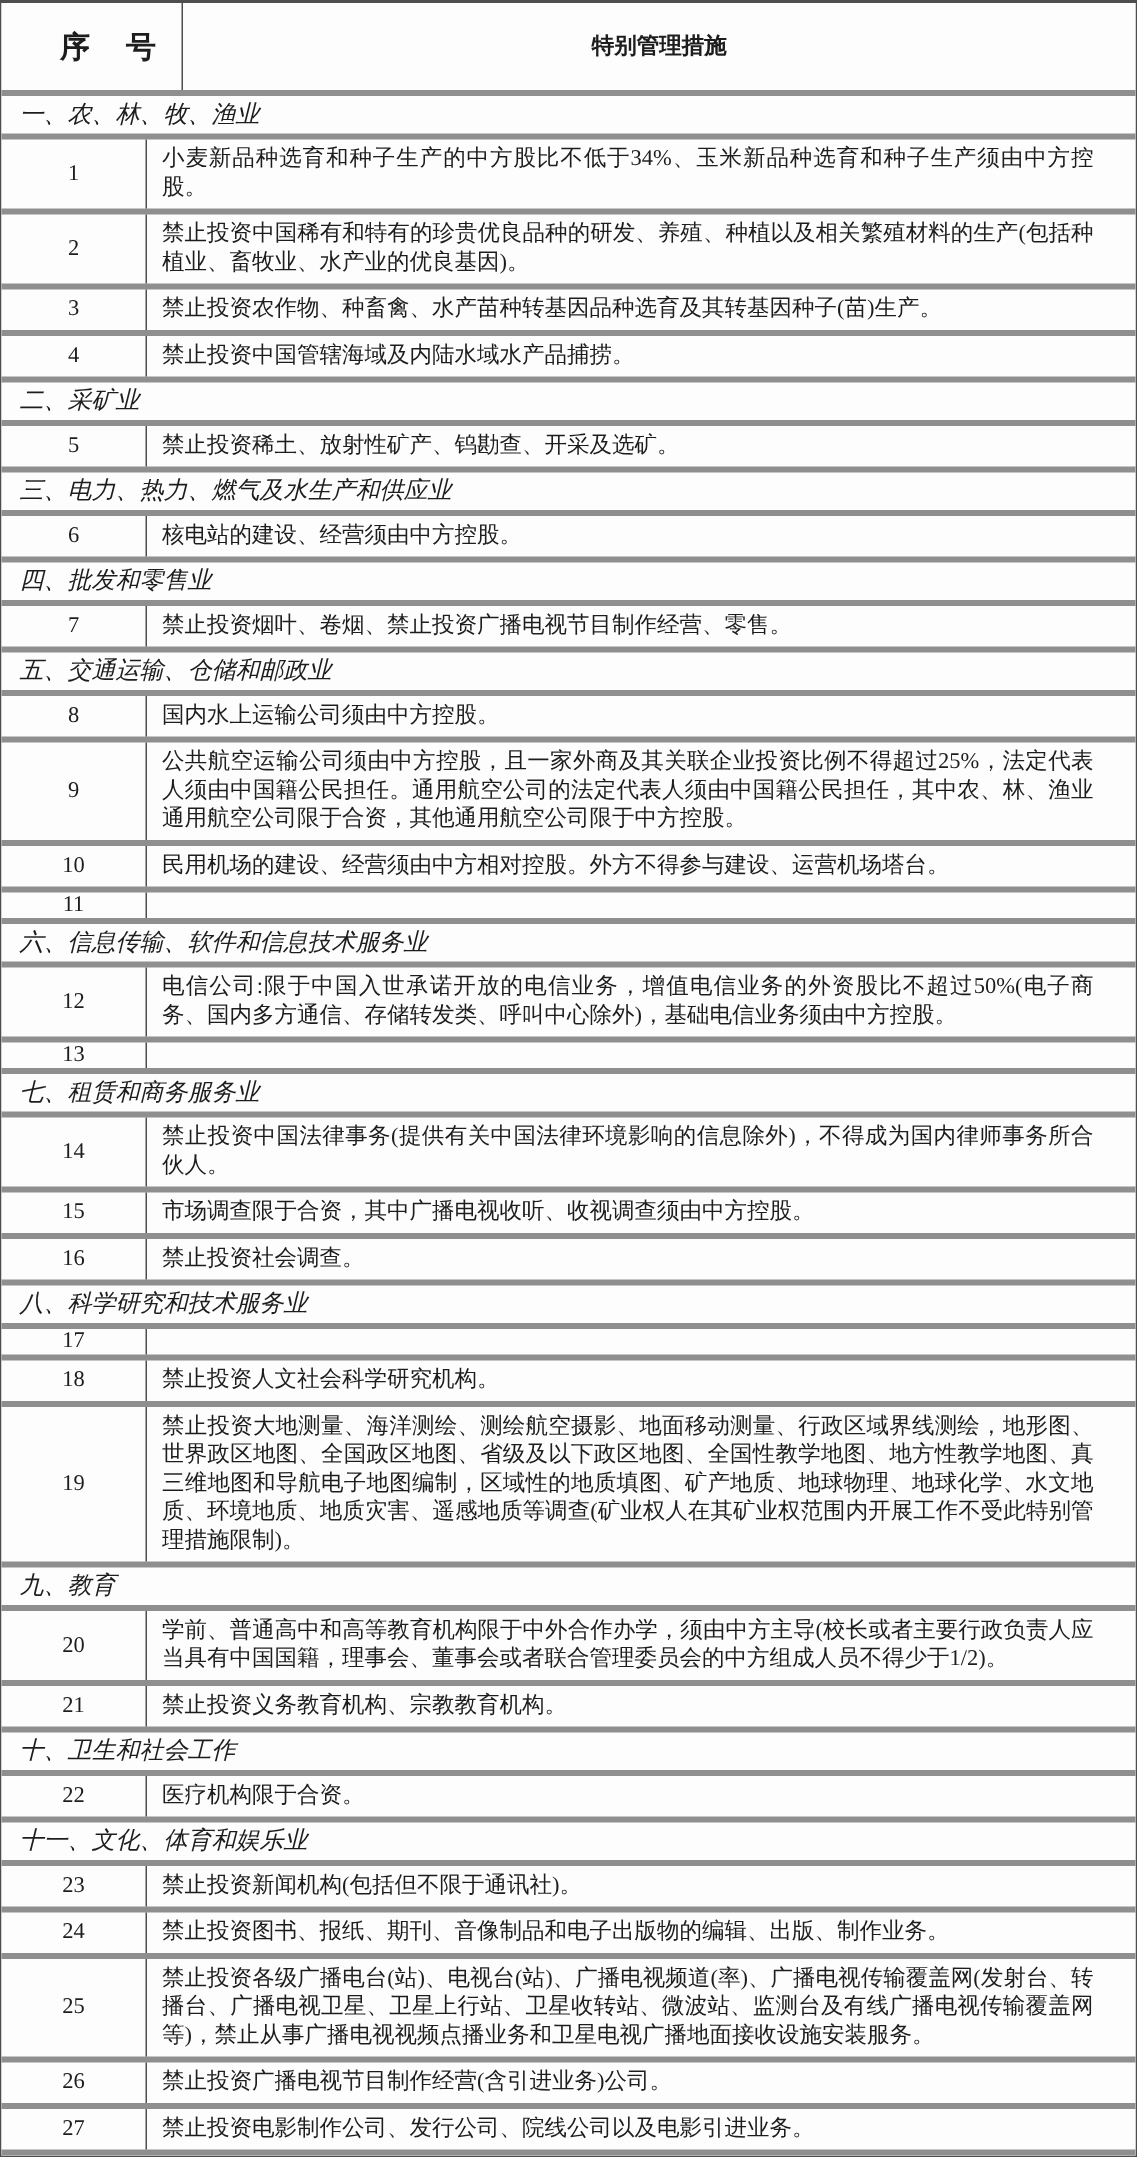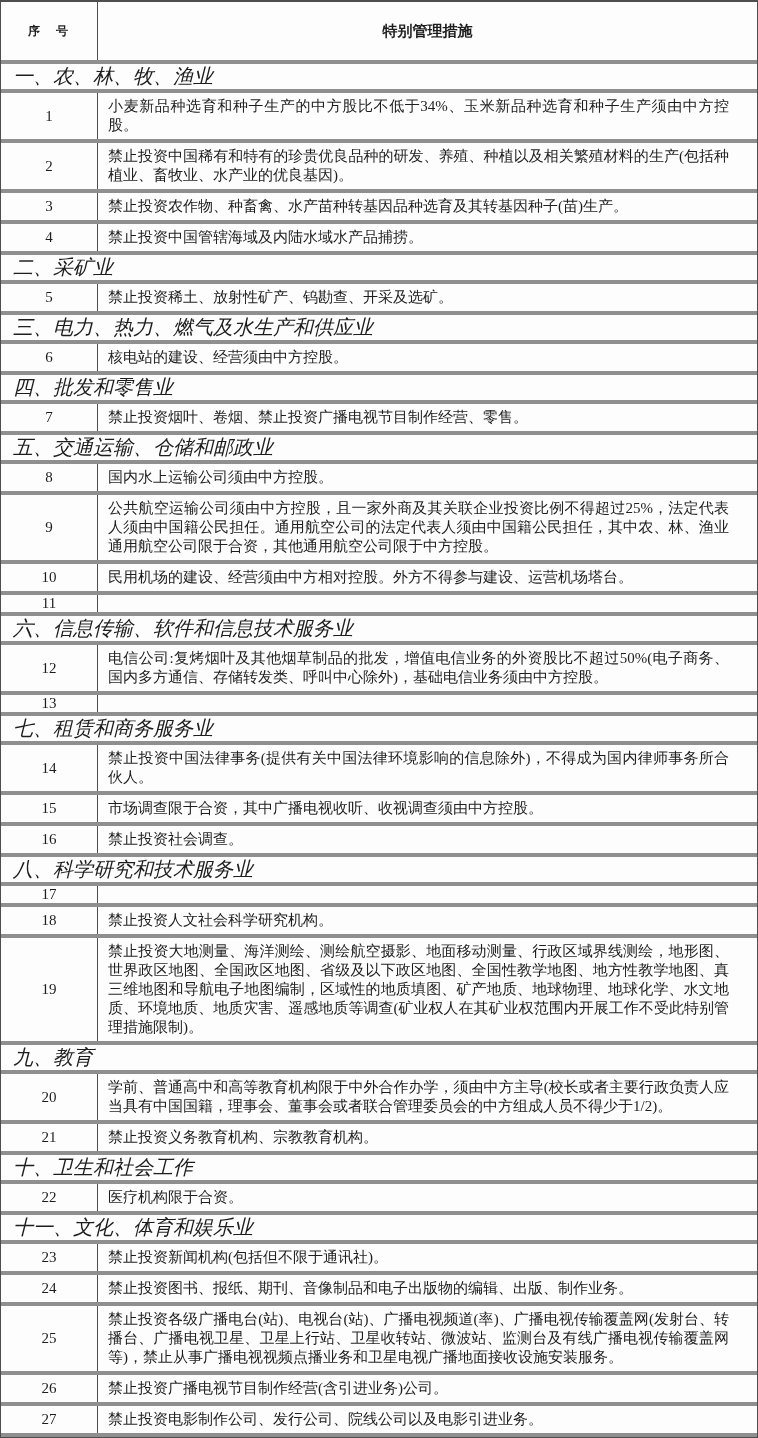--- a/index.html
+++ b/index.html
@@ -29,24 +29,24 @@
   }
   .header-row{
     font-family:"Liberation Sans","DejaVu Sans",sans-serif;
     font-weight:bold;
     font-size:16px;
   }
   .header-row .col-text{
     display:flex;align-items:center;justify-content:center;
     padding:20px 0;text-align:center;line-height:18px;
   }
-  .header-row .col-no{font-size:12px;letter-spacing:2px;}
+  .header-row .col-no{font-size:20px;letter-spacing:2px;margin-left:24px;}
   .section-row{
     padding:3px 12px;
-    font-size:20px;
+    font-size:16px;
     line-height:19px;
     font-style:italic;
   }
   .item-row .col-no{font-family:"Liberation Serif","DejaVu Serif",serif;}
 </style>
 </head>
 <body>
 
 <div class="doc">
   <div class="row header-row">
@@ -97,21 +97,21 @@
     <div class="row item-row">
       <div class="col-no">10</div>
       <div class="col-text">民用机场的建设、经营须由中方相对控股。外方不得参与建设、运营机场塔台。</div>
     </div>
     <div class="row item-row">
       <div class="col-no">11</div>
     </div>
     <div class="row section-row">六、信息传输、软件和信息技术服务业</div>
     <div class="row item-row">
       <div class="col-no">12</div>
-      <div class="col-text">电信公司:复烤烟叶及其他烟草制品的批发，增值电信业务的外资股比不超过50%(电子商务、国内多方通信、存储转发类、呼叫中心除外)，基础电信业务须由中方控股。</div>
+      <div class="col-text">电信公司:限于中国入世承诺开放的电信业务，增值电信业务的外资股比不超过50%(电子商务、国内多方通信、存储转发类、呼叫中心除外)，基础电信业务须由中方控股。</div>
     </div>
     <div class="row item-row">
       <div class="col-no">13</div>
     </div>
     <div class="row section-row">七、租赁和商务服务业</div>
     <div class="row item-row">
       <div class="col-no">14</div>
       <div class="col-text">禁止投资中国法律事务(提供有关中国法律环境影响的信息除外)，不得成为国内律师事务所合伙人。</div>
     </div>
     <div class="row item-row">

